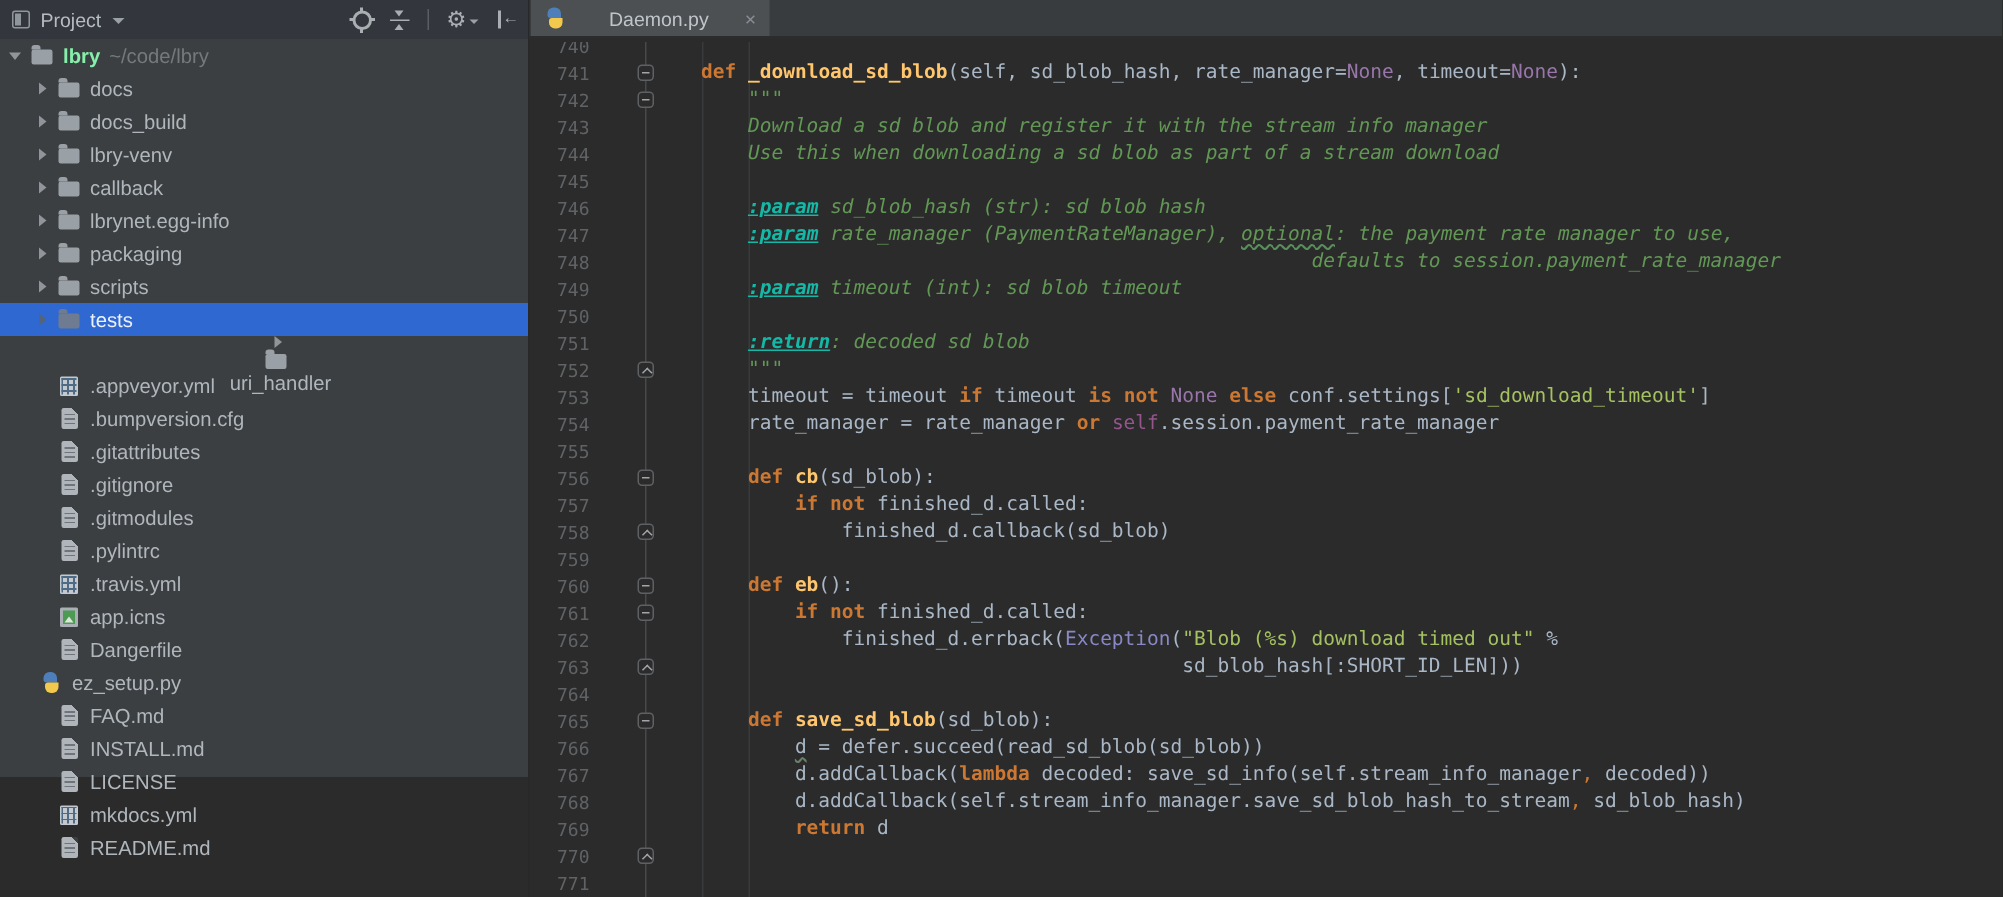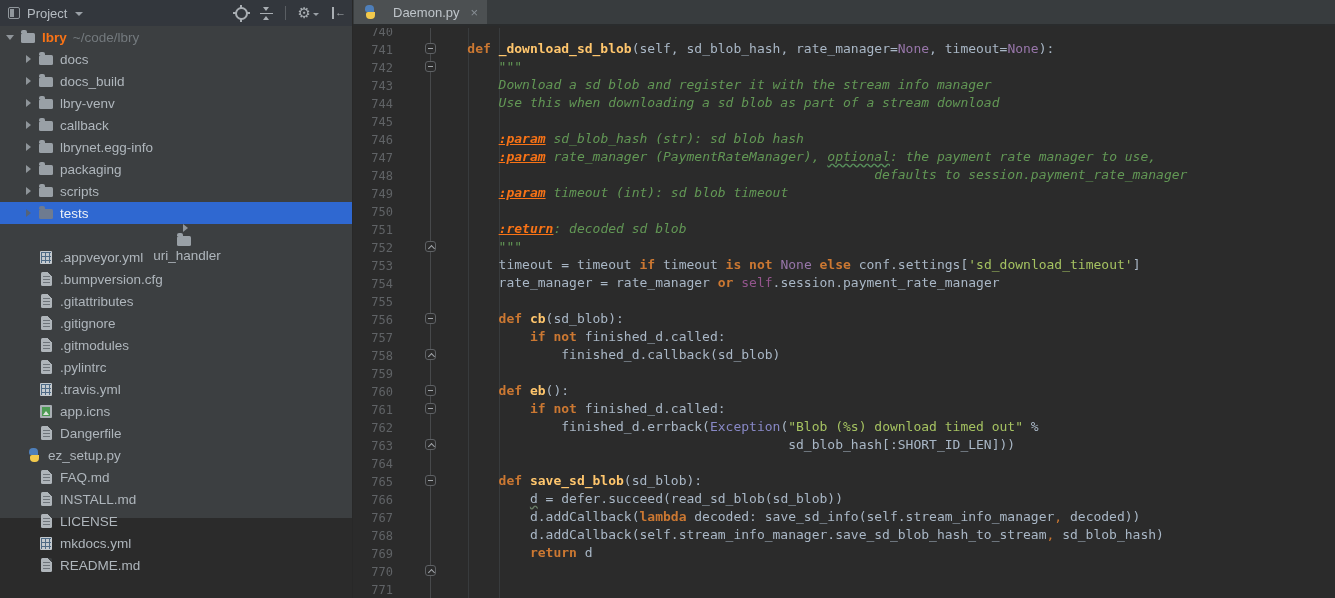--- a/index.html
+++ b/index.html
@@ -51,49 +51,49 @@
         background:repeating-linear-gradient(to bottom,#4E6A85 0 1px,transparent 1px 4px),
                    repeating-linear-gradient(to right,#4E6A85 0 1px,transparent 1px 4px); }
   .i-img { width:12px; height:13px; background:#A9AFB4; border-radius:1px; position:relative; }
   .i-img::after { content:""; position:absolute; inset:2px; background:#4C9A53; }
   .i-img::before { content:""; position:absolute; left:3px; bottom:3px; width:0; height:0; z-index:1;
                    border-bottom:4px solid #DDE6DD; border-left:3px solid transparent; border-right:3px solid transparent; }
   .i-py { width:14px; height:14px; position:relative; }
   .i-py::before { content:""; position:absolute; top:0; left:2px; width:9px; height:7px; background:#4E7FBA; border-radius:4px 4px 0 2px; }
   .i-py::after { content:""; position:absolute; bottom:0; right:2px; width:9px; height:7px; background:#F2C94C; border-radius:2px 0 4px 4px; }
   .tlabel { white-space:pre; }
-  .tlabel.b { font-weight:bold; color:#f97316; }
+  .tlabel.b { font-weight:bold; color:#86efac; }
   .trow.sel .tlabel { color:#ECF1F6; }
   .tpath { color:#73797D; margin-left:6px; white-space:pre; }
 
   
   .editor { flex:1; position:relative; background:#2B2B2B; border-left:1px solid #282828; }
   .tabbar { height:28px; background:#383C3E; border-bottom:2px solid #2A2C2D; display:flex; align-items:stretch; padding-left:1px; position:relative; z-index:3; height:26px; }
-  .tab { display:flex; align-items:center; gap:9px; background:#4C5052; padding:0 9px 0 8px; font-size:13px; color:#BFC5CA; }
+  .tab { display:flex; align-items:center; gap:22px; background:#4C5052; padding:0 9px 0 8px; font-size:13px; color:#BFC5CA; }
   .tab-close { color:#888F95; font-size:13px; margin-left:2px; cursor:pointer; }
   .editor-body { position:absolute; top:28px; left:0; right:0; bottom:0; overflow:hidden; }
   .fold-guide { position:absolute; left:77px; top:0; bottom:0; width:1px; background:#47494B; }
   .indent-guide { position:absolute; top:0; bottom:0; width:1px; background:#383B3D; }
   .ig1 { left:115px; } .ig2 { left:146px; }
   #gutter { position:absolute; top:-6px; left:0; width:95px; }
   .grow { height:18px; position:relative; }
   .lnum { display:inline-block; width:40px; text-align:right; color:#606366;
           font:12px/18px "DejaVu Sans Mono", monospace; }
   .fold { position:absolute; left:72px; top:3px; width:11px; height:11px; border:1px solid #5E6164;
           border-radius:3px; background:#2B2B2B; }
   .fold-start::after { content:""; position:absolute; left:2px; right:2px; top:4px; height:1px; background:#A2A6AA; }
   .fold-end::after { content:""; position:absolute; left:2.5px; top:3.5px; width:4px; height:4px;
           border-left:1px solid #A2A6AA; border-top:1px solid #A2A6AA; transform:rotate(45deg); }
   #code { position:absolute; top:-6px; left:0; right:0; }
   .cl { height:18px; padding-left:83px; font:13px/18px "DejaVu Sans Mono", monospace; color:#A9B7C6; white-space:pre; }
   .t-d   { color:#A9B7C6; }
   .t-kw  { color:#CC7832; font-weight:bold; }
   .t-fn  { color:#FFC66D; font-weight:bold; }
   .t-doc { color:#629755; font-style:italic; }
-  .t-dt  { color:#f97316; font-style:italic; font-weight:bold; text-decoration:underline; }
+  .t-dt  { color:#14b8a6; font-style:italic; font-weight:bold; text-decoration:underline; }
   .t-dw  { color:#629755; font-style:italic; text-decoration:underline wavy #58905C; text-underline-offset:2px; }
   .t-str { color:#A5C261; }
   .t-const { color:#9876AA; }
   .t-self  { color:#94558D; }
   .t-cls { color:#8888C6; }
   .t-op  { color:#CC7832; }
   .t-warn { color:#A9B7C6; text-decoration:underline wavy #6B8068; text-underline-offset:2px; }
 </style>
 </head>
 <body>

